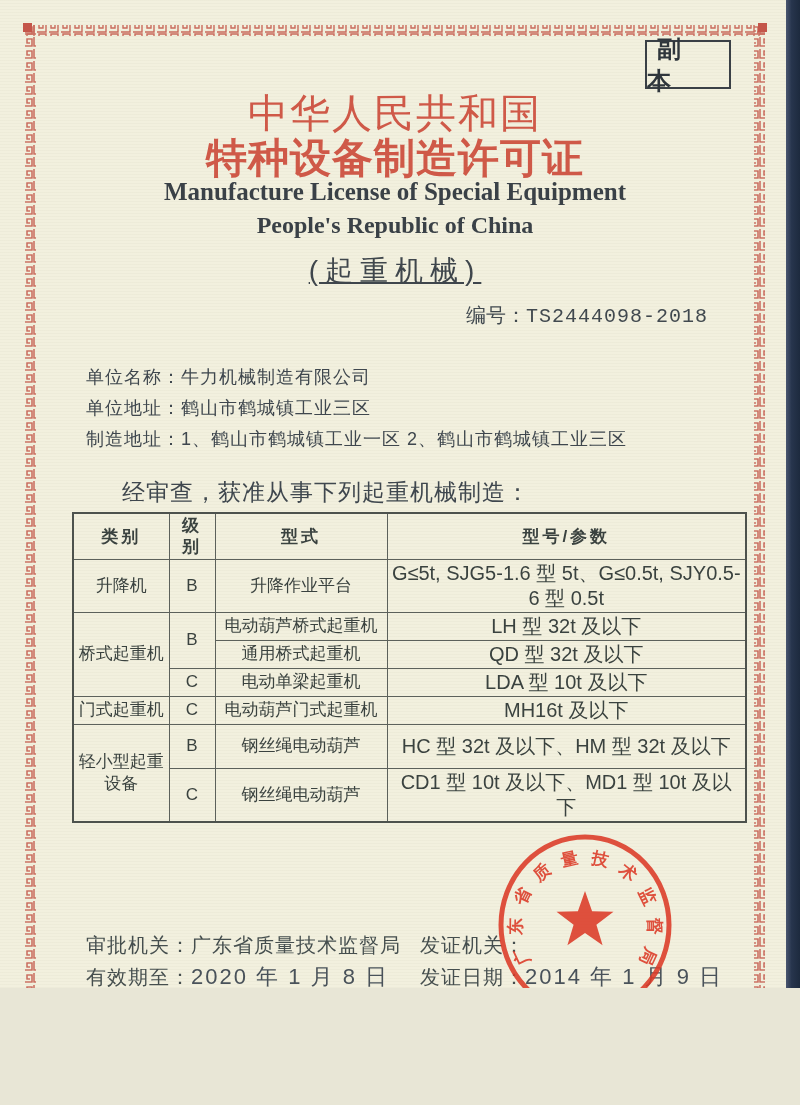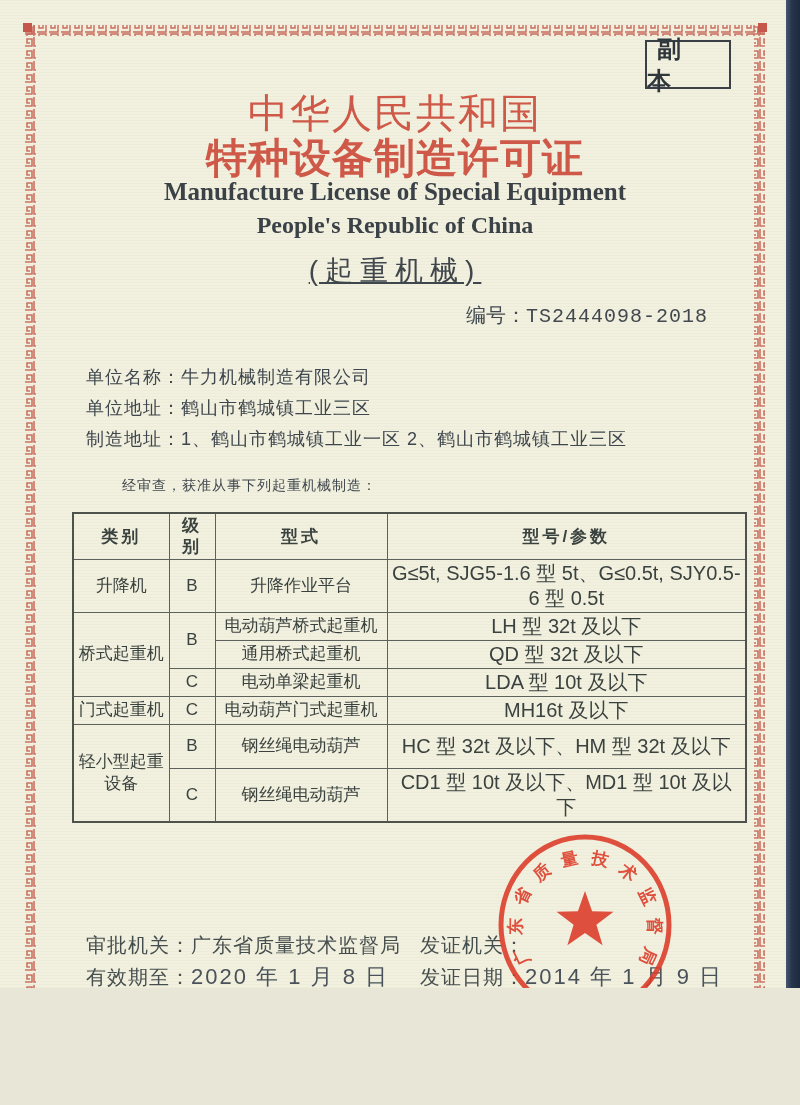--- a/index.html
+++ b/index.html
@@ -26,21 +26,21 @@
   #en-title2{top:212px;font-size:24px;font-weight:bold;color:#3a4147;font-family:"Liberation Serif",serif;}
   #category{top:252px;font-size:28px;color:#3f464c;letter-spacing:7px;text-decoration:underline;}
   
   #license-no{left:466px;top:302px;font-size:20px;color:#41494f;}
   #license-no .num{font-family:Liberation Mono, monospace;letter-spacing:1px;}
   
   .info-line{left:86px;font-size:18px;color:#3f474e;letter-spacing:1px;white-space:nowrap;}
   #info-name{top:365px;}
   #info-addr{top:396px;}
   #info-mfg{top:427px;}
-  #statement{left:122px;top:477px;font-size:14px;color:#3f474e;letter-spacing:1px;}
+  #statement{left:122px;top:477px;font-size:23px;color:#3f474e;letter-spacing:1px;}
   
   #license-table{position:absolute;left:72px;top:512px;width:673px;
     border-collapse:collapse;table-layout:fixed;
     font-size:17px;color:#3a423f;text-align:center;
     border:2.5px solid #4d524d;}
   #license-table th,#license-table td{border:1.5px solid #5c615b;padding:1px 4px;line-height:1.25;}
   #license-table th{font-weight:600;height:29px;letter-spacing:3px;}
   #license-table .c-param{font-size:20px;letter-spacing:0;}
   tr.r1{height:47px;} tr.r2,tr.r3,tr.r4,tr.r5{height:25px;}
   tr.r6{height:44px;} tr.r7{height:48px;}

